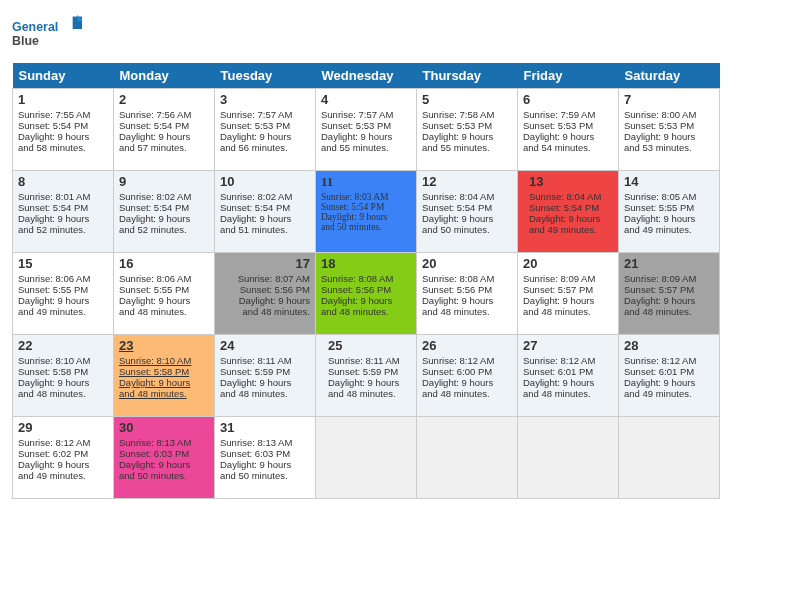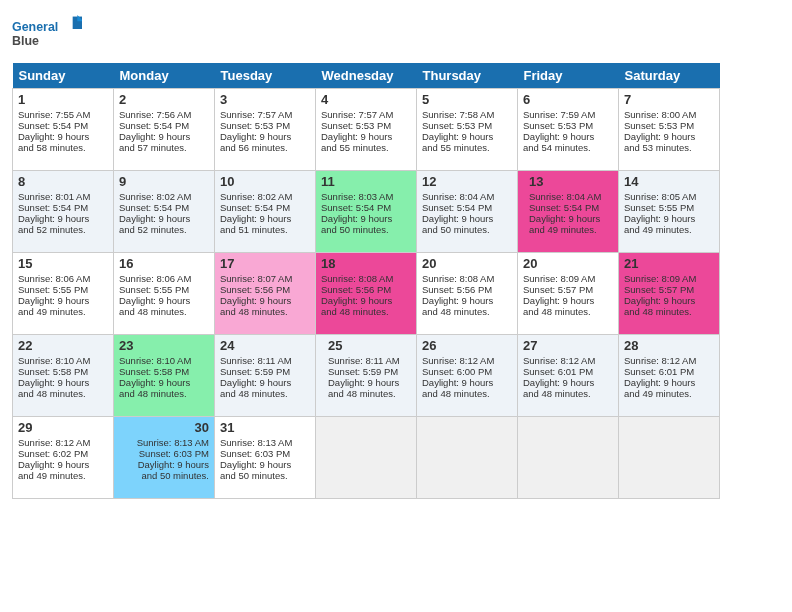--- a/index.html
+++ b/index.html
@@ -115,46 +115,46 @@
           <td style="background: rgb(255, 255, 255);"><span class="day-number">3</span><span>Sunrise: 7:57 AM<br>Sunset: 5:53 PM<br>Daylight: 9 hours<br>and 56 minutes.</span></td>
           <td style="background: rgb(255, 255, 255);"><span class="day-number">4</span><span>Sunrise: 7:57 AM<br>Sunset: 5:53 PM<br>Daylight: 9 hours<br>and 55 minutes.</span></td>
           <td style="background: rgb(255, 255, 255);"><span class="day-number">5</span><span>Sunrise: 7:58 AM<br>Sunset: 5:53 PM<br>Daylight: 9 hours<br>and 55 minutes.</span></td>
           <td style="background: rgb(255, 255, 255);"><span class="day-number">6</span><span>Sunrise: 7:59 AM<br>Sunset: 5:53 PM<br>Daylight: 9 hours<br>and 54 minutes.</span></td>
           <td style="background: rgb(255, 255, 255);"><span class="day-number">7</span><span>Sunrise: 8:00 AM<br>Sunset: 5:53 PM<br>Daylight: 9 hours<br>and 53 minutes.</span></td>
         </tr>
         <tr>
           <td style="background: rgb(238, 243, 248);"><span class="day-number">8</span><span>Sunrise: 8:01 AM<br>Sunset: 5:54 PM<br>Daylight: 9 hours<br>and 52 minutes.</span></td>
           <td style="background: rgb(238, 243, 248);"><span class="day-number">9</span><span>Sunrise: 8:02 AM<br>Sunset: 5:54 PM<br>Daylight: 9 hours<br>and 52 minutes.</span></td>
           <td style="background: rgb(238, 243, 248);"><span class="day-number">10</span><span>Sunrise: 8:02 AM<br>Sunset: 5:54 PM<br>Daylight: 9 hours<br>and 51 minutes.</span></td>
-          <td style="background: #86efac;"><span class="day-number">11</span><span>Sunrise: 8:03 AM<br>Sunset: 5:54 PM<br>Daylight: 9 hours<br>and 50 minutes.</span></td>
+          <td style="background: #3b82f6; font-family: Liberation Serif, serif;"><span class="day-number">11</span><span>Sunrise: 8:03 AM<br>Sunset: 5:54 PM<br>Daylight: 9 hours<br>and 50 minutes.</span></td>
           <td style="background: rgb(238, 243, 248); margin-top: 20px;"><span class="day-number">12</span><span>Sunrise: 8:04 AM<br>Sunset: 5:54 PM<br>Daylight: 9 hours<br>and 50 minutes.</span></td>
-          <td style="background: #ec4899; padding-left: 11px;"><span class="day-number">13</span><span>Sunrise: 8:04 AM<br>Sunset: 5:54 PM<br>Daylight: 9 hours<br>and 49 minutes.</span></td>
+          <td style="background: #ef4444; padding-left: 11px;"><span class="day-number">13</span><span>Sunrise: 8:04 AM<br>Sunset: 5:54 PM<br>Daylight: 9 hours<br>and 49 minutes.</span></td>
           <td style="background: rgb(238, 243, 248);"><span class="day-number">14</span><span>Sunrise: 8:05 AM<br>Sunset: 5:55 PM<br>Daylight: 9 hours<br>and 49 minutes.</span></td>
         </tr>
         <tr>
           <td style="background: rgb(255, 255, 255);"><span class="day-number">15</span><span>Sunrise: 8:06 AM<br>Sunset: 5:55 PM<br>Daylight: 9 hours<br>and 49 minutes.</span></td>
           <td style="background: rgb(255, 255, 255);"><span class="day-number">16</span><span>Sunrise: 8:06 AM<br>Sunset: 5:55 PM<br>Daylight: 9 hours<br>and 48 minutes.</span></td>
-          <td style="background: #f9a8d4;"><span class="day-number">17</span><span>Sunrise: 8:07 AM<br>Sunset: 5:56 PM<br>Daylight: 9 hours<br>and 48 minutes.</span></td>
-          <td style="background: #ec4899;"><span class="day-number">18</span><span>Sunrise: 8:08 AM<br>Sunset: 5:56 PM<br>Daylight: 9 hours<br>and 48 minutes.</span></td>
+          <td style="background: #a3a3a3; text-align: right;"><span class="day-number">17</span><span>Sunrise: 8:07 AM<br>Sunset: 5:56 PM<br>Daylight: 9 hours<br>and 48 minutes.</span></td>
+          <td style="background: #84cc16;"><span class="day-number">18</span><span>Sunrise: 8:08 AM<br>Sunset: 5:56 PM<br>Daylight: 9 hours<br>and 48 minutes.</span></td>
           <td style="background: rgb(255, 255, 255);"><span class="day-number">20</span><span>Sunrise: 8:08 AM<br>Sunset: 5:56 PM<br>Daylight: 9 hours<br>and 48 minutes.</span></td>
           <td style="background: rgb(255, 255, 255);"><span class="day-number">20</span><span>Sunrise: 8:09 AM<br>Sunset: 5:57 PM<br>Daylight: 9 hours<br>and 48 minutes.</span></td>
-          <td style="background: #ec4899;"><span class="day-number">21</span><span>Sunrise: 8:09 AM<br>Sunset: 5:57 PM<br>Daylight: 9 hours<br>and 48 minutes.</span></td>
+          <td style="background: #a3a3a3;"><span class="day-number">21</span><span>Sunrise: 8:09 AM<br>Sunset: 5:57 PM<br>Daylight: 9 hours<br>and 48 minutes.</span></td>
         </tr>
         <tr>
           <td style="background: rgb(238, 243, 248);"><span class="day-number">22</span><span>Sunrise: 8:10 AM<br>Sunset: 5:58 PM<br>Daylight: 9 hours<br>and 48 minutes.</span></td>
-          <td style="background: #86efac;"><span class="day-number">23</span><span>Sunrise: 8:10 AM<br>Sunset: 5:58 PM<br>Daylight: 9 hours<br>and 48 minutes.</span></td>
+          <td style="background: #fdba74; text-decoration: underline;"><span class="day-number">23</span><span>Sunrise: 8:10 AM<br>Sunset: 5:58 PM<br>Daylight: 9 hours<br>and 48 minutes.</span></td>
           <td style="background: rgb(238, 243, 248);"><span class="day-number">24</span><span>Sunrise: 8:11 AM<br>Sunset: 5:59 PM<br>Daylight: 9 hours<br>and 48 minutes.</span></td>
           <td style="background: rgb(238, 243, 248); padding-left: 12px;"><span class="day-number">25</span><span>Sunrise: 8:11 AM<br>Sunset: 5:59 PM<br>Daylight: 9 hours<br>and 48 minutes.</span></td>
           <td style="background: rgb(238, 243, 248);"><span class="day-number">26</span><span>Sunrise: 8:12 AM<br>Sunset: 6:00 PM<br>Daylight: 9 hours<br>and 48 minutes.</span></td>
           <td style="background: rgb(238, 243, 248);"><span class="day-number">27</span><span>Sunrise: 8:12 AM<br>Sunset: 6:01 PM<br>Daylight: 9 hours<br>and 48 minutes.</span></td>
           <td style="background: rgb(238, 243, 248);"><span class="day-number">28</span><span>Sunrise: 8:12 AM<br>Sunset: 6:01 PM<br>Daylight: 9 hours<br>and 49 minutes.</span></td>
         </tr>
         <tr>
           <td style="background: rgb(255, 255, 255);"><span class="day-number">29</span><span>Sunrise: 8:12 AM<br>Sunset: 6:02 PM<br>Daylight: 9 hours<br>and 49 minutes.</span></td>
-          <td style="background: #7dd3fc; text-align: right;"><span class="day-number">30</span><span>Sunrise: 8:13 AM<br>Sunset: 6:03 PM<br>Daylight: 9 hours<br>and 50 minutes.</span></td>
+          <td style="background: #ec4899;"><span class="day-number">30</span><span>Sunrise: 8:13 AM<br>Sunset: 6:03 PM<br>Daylight: 9 hours<br>and 50 minutes.</span></td>
           <td style="background: rgb(255, 255, 255);"><span class="day-number">31</span><span>Sunrise: 8:13 AM<br>Sunset: 6:03 PM<br>Daylight: 9 hours<br>and 50 minutes.</span></td>
           <td class="empty" style="background: rgb(240, 240, 240);"></td>
           <td class="empty" style="background: rgb(240, 240, 240);"></td>
           <td class="empty" style="background: rgb(240, 240, 240);"></td>
           <td class="empty" style="background: rgb(240, 240, 240);"></td>
         </tr>
       </tbody>
   </table>
 </div>
 

